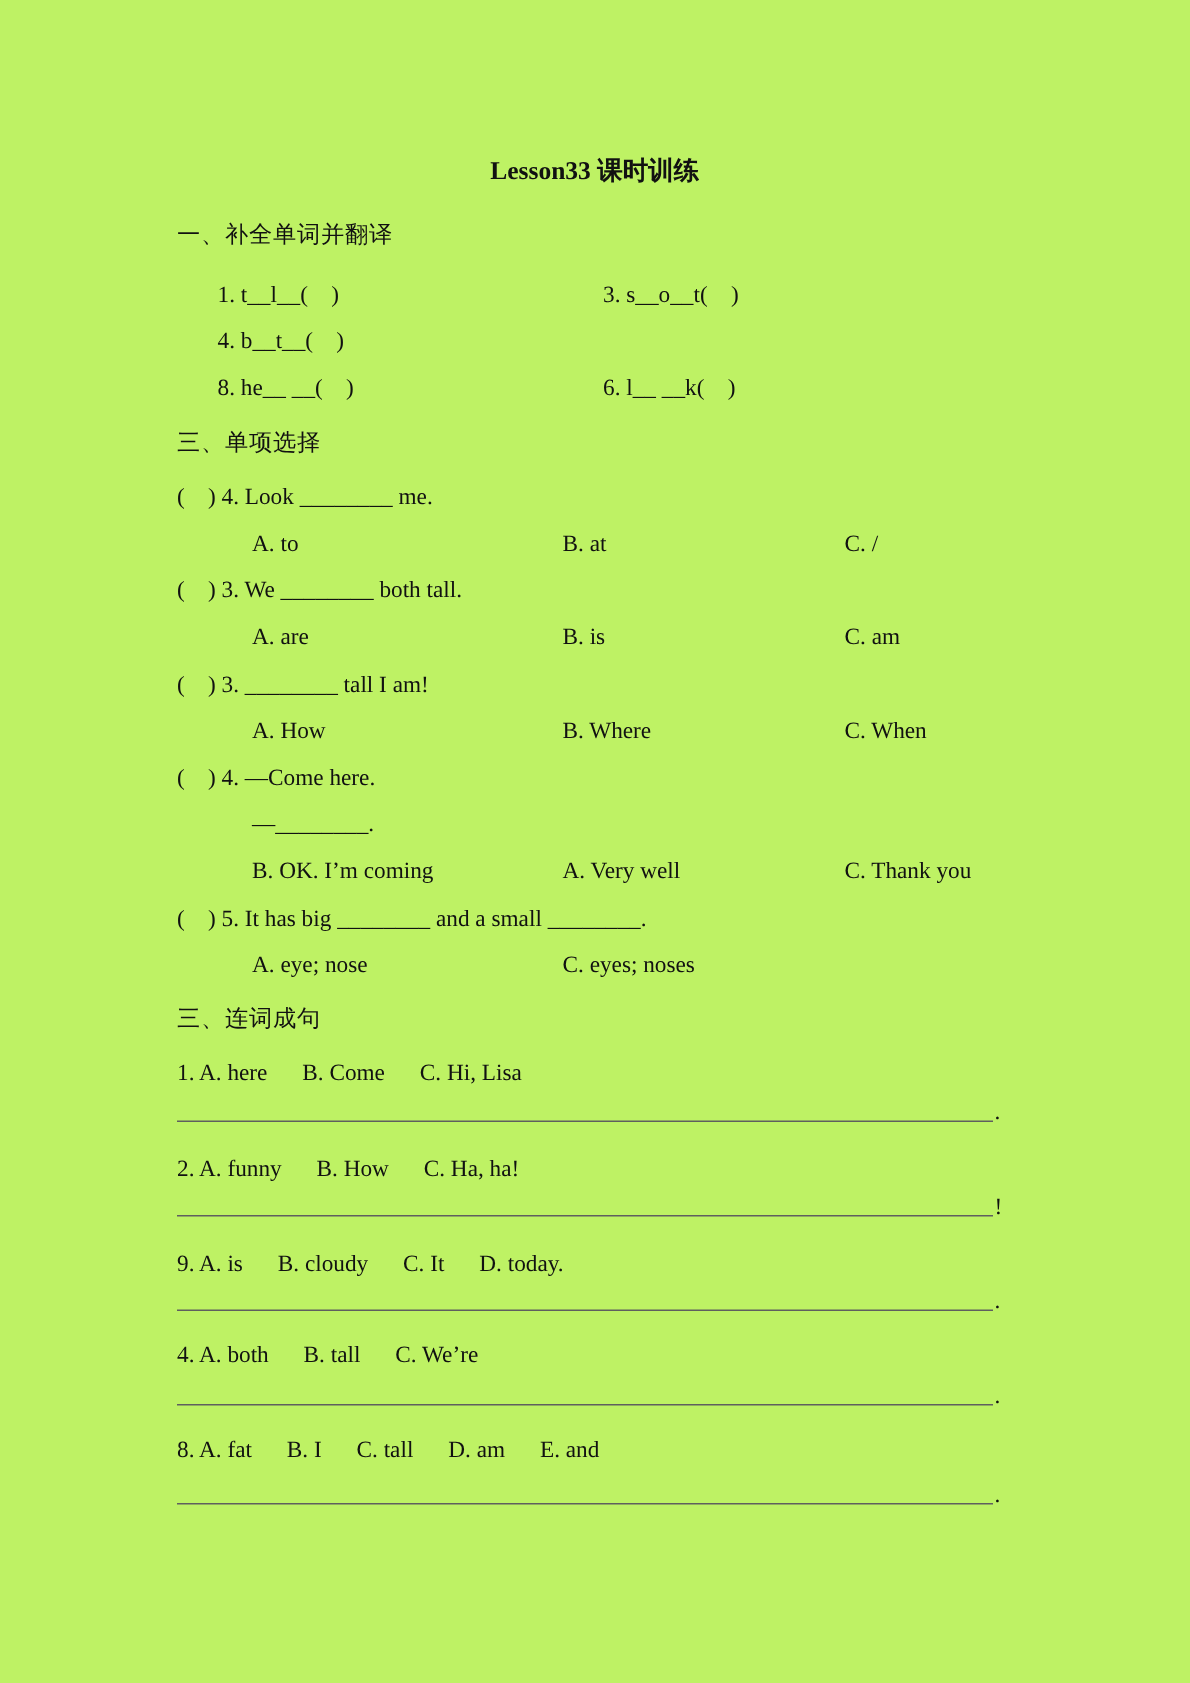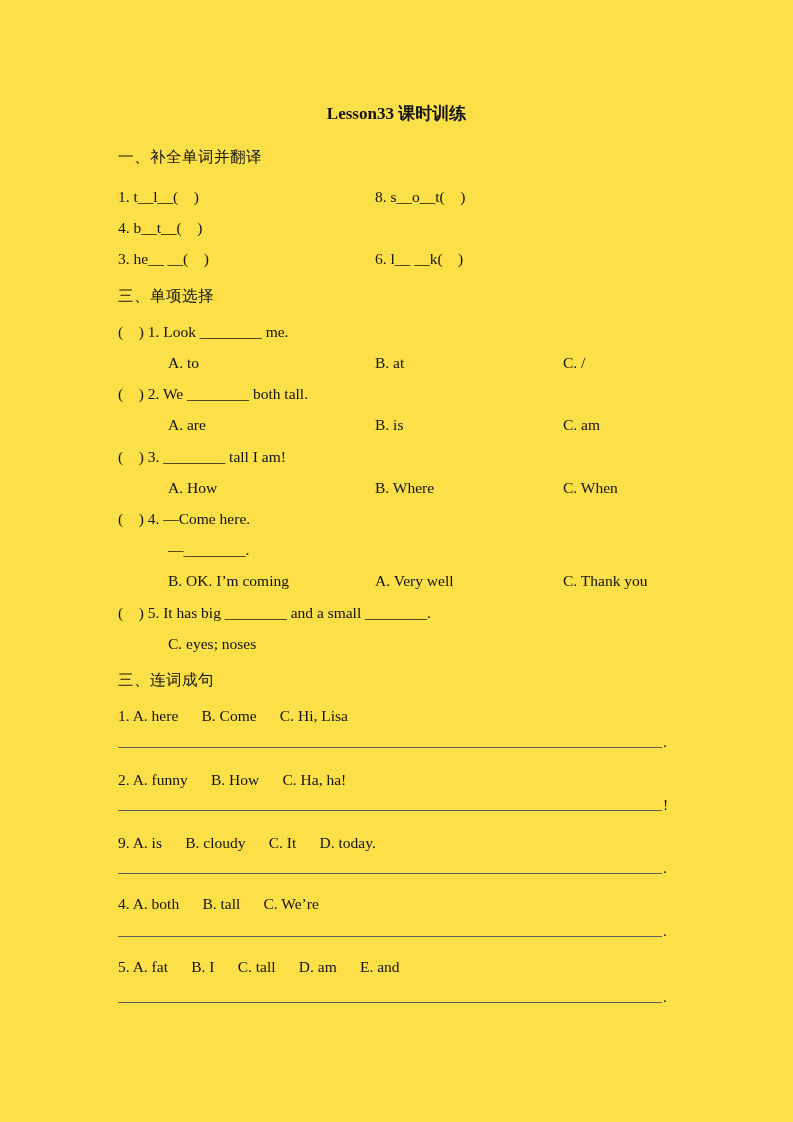--- a/index.html
+++ b/index.html
@@ -1,20 +1,20 @@
 <!DOCTYPE html>
 <html><head>
 <meta charset="utf-8">
 <style>
   html, body { margin: 0; padding: 0; background: #ffffff; }
   .page {
     position: relative;
     width: 793px;
     height: 1122px;
-    background: #fde047;
+    background: #bef264;
     color: #111111;
     font-family: "Liberation Serif", "DejaVu Serif", serif;
     overflow: hidden;
   }
   .row {
     position: absolute;
     left: 118px;
     font-size: 15.5px;
     line-height: 19px;
     white-space: pre;
@@ -27,20 +27,21 @@
     font-weight: 700;
   }
   .sec-head {
     font-family: "Liberation Sans", "DejaVu Sans", sans-serif;
     font-size: 15.5px;
     letter-spacing: 0.5px;
   }
   .pair {
     display: grid;
     grid-template-columns: 257px auto;
+    margin-left: 27px;
   }
   .opts {
     display: grid;
     grid-template-columns: 207px 188px auto;
     padding-left: 50px;
   }
   .stem2 { left: 168px; }
   .blank {
     display: flex;
     align-items: flex-end;
@@ -61,40 +62,40 @@
 </head>
 <body>
 
 <div class="page">
 
   <div class="row title-row" style="top:104px">Lesson33 课时训练</div>
 
   <div class="row sec-head" style="top:147px">一、补全单词并翻译</div>
   <div class="row pair" style="top:187px">
     <span>1. t__l__(    )</span>
-    <span>8. s__o__t(    )</span>
+    <span>3. s__o__t(    )</span>
   </div>
   <div class="row pair" style="top:218px">
     <span>4. b__t__(    )</span>
   </div>
   <div class="row pair" style="top:249px">
-    <span>3. he__ __(    )</span>
+    <span>8. he__ __(    )</span>
     <span>6. l__ __k(    )</span>
   </div>
 
   <div class="row sec-head" style="top:286px">三、单项选择</div>
 
-  <div class="row" style="top:322px">(    ) 1. Look ________ me.</div>
+  <div class="row" style="top:322px">(    ) 4. Look ________ me.</div>
   <div class="row opts" style="top:353px">
     <span>A. to</span>
     <span>B. at</span>
     <span>C. /</span>
   </div>
 
-  <div class="row" style="top:384px">(    ) 2. We ________ both tall.</div>
+  <div class="row" style="top:384px">(    ) 3. We ________ both tall.</div>
   <div class="row opts" style="top:415px">
     <span>A. are</span>
     <span>B. is</span>
     <span>C. am</span>
   </div>
 
   <div class="row" style="top:447px">(    ) 3. ________ tall I am!</div>
   <div class="row opts" style="top:478px">
     <span>A. How</span>
     <span>B. Where</span>
@@ -104,20 +105,21 @@
   <div class="row" style="top:509px">(    ) 4. —Come here.</div>
   <div class="row stem2" style="top:540px">—________.</div>
   <div class="row opts" style="top:571px">
     <span>B. OK. I’m coming</span>
     <span>A. Very well</span>
     <span>C. Thank you</span>
   </div>
 
   <div class="row" style="top:603px">(    ) 5. It has big ________ and a small ________.</div>
   <div class="row opts" style="top:634px">
+    <span>A. eye; nose</span>
     <span>C. eyes; noses</span>
   </div>
 
   <div class="row sec-head" style="top:670px">三、连词成句</div>
 
   <div class="row" style="top:706px">1. A. here      B. Come      C. Hi, Lisa</div>
   <div class="row blank" style="top:731px">
     <span class="bline"></span><span class="bpunct">.</span>
   </div>
 
@@ -129,18 +131,18 @@
   <div class="row" style="top:833px">9. A. is      B. cloudy      C. It      D. today.</div>
   <div class="row blank" style="top:857px">
     <span class="bline"></span><span class="bpunct">.</span>
   </div>
 
   <div class="row" style="top:894px">4. A. both      B. tall      C. We’re</div>
   <div class="row blank" style="top:920px">
     <span class="bline"></span><span class="bpunct">.</span>
   </div>
 
-  <div class="row" style="top:957px">5. A. fat      B. I      C. tall      D. am      E. and</div>
+  <div class="row" style="top:957px">8. A. fat      B. I      C. tall      D. am      E. and</div>
   <div class="row blank" style="top:986px">
     <span class="bline"></span><span class="bpunct">.</span>
   </div>
 
 </div>
 
 </body></html>

